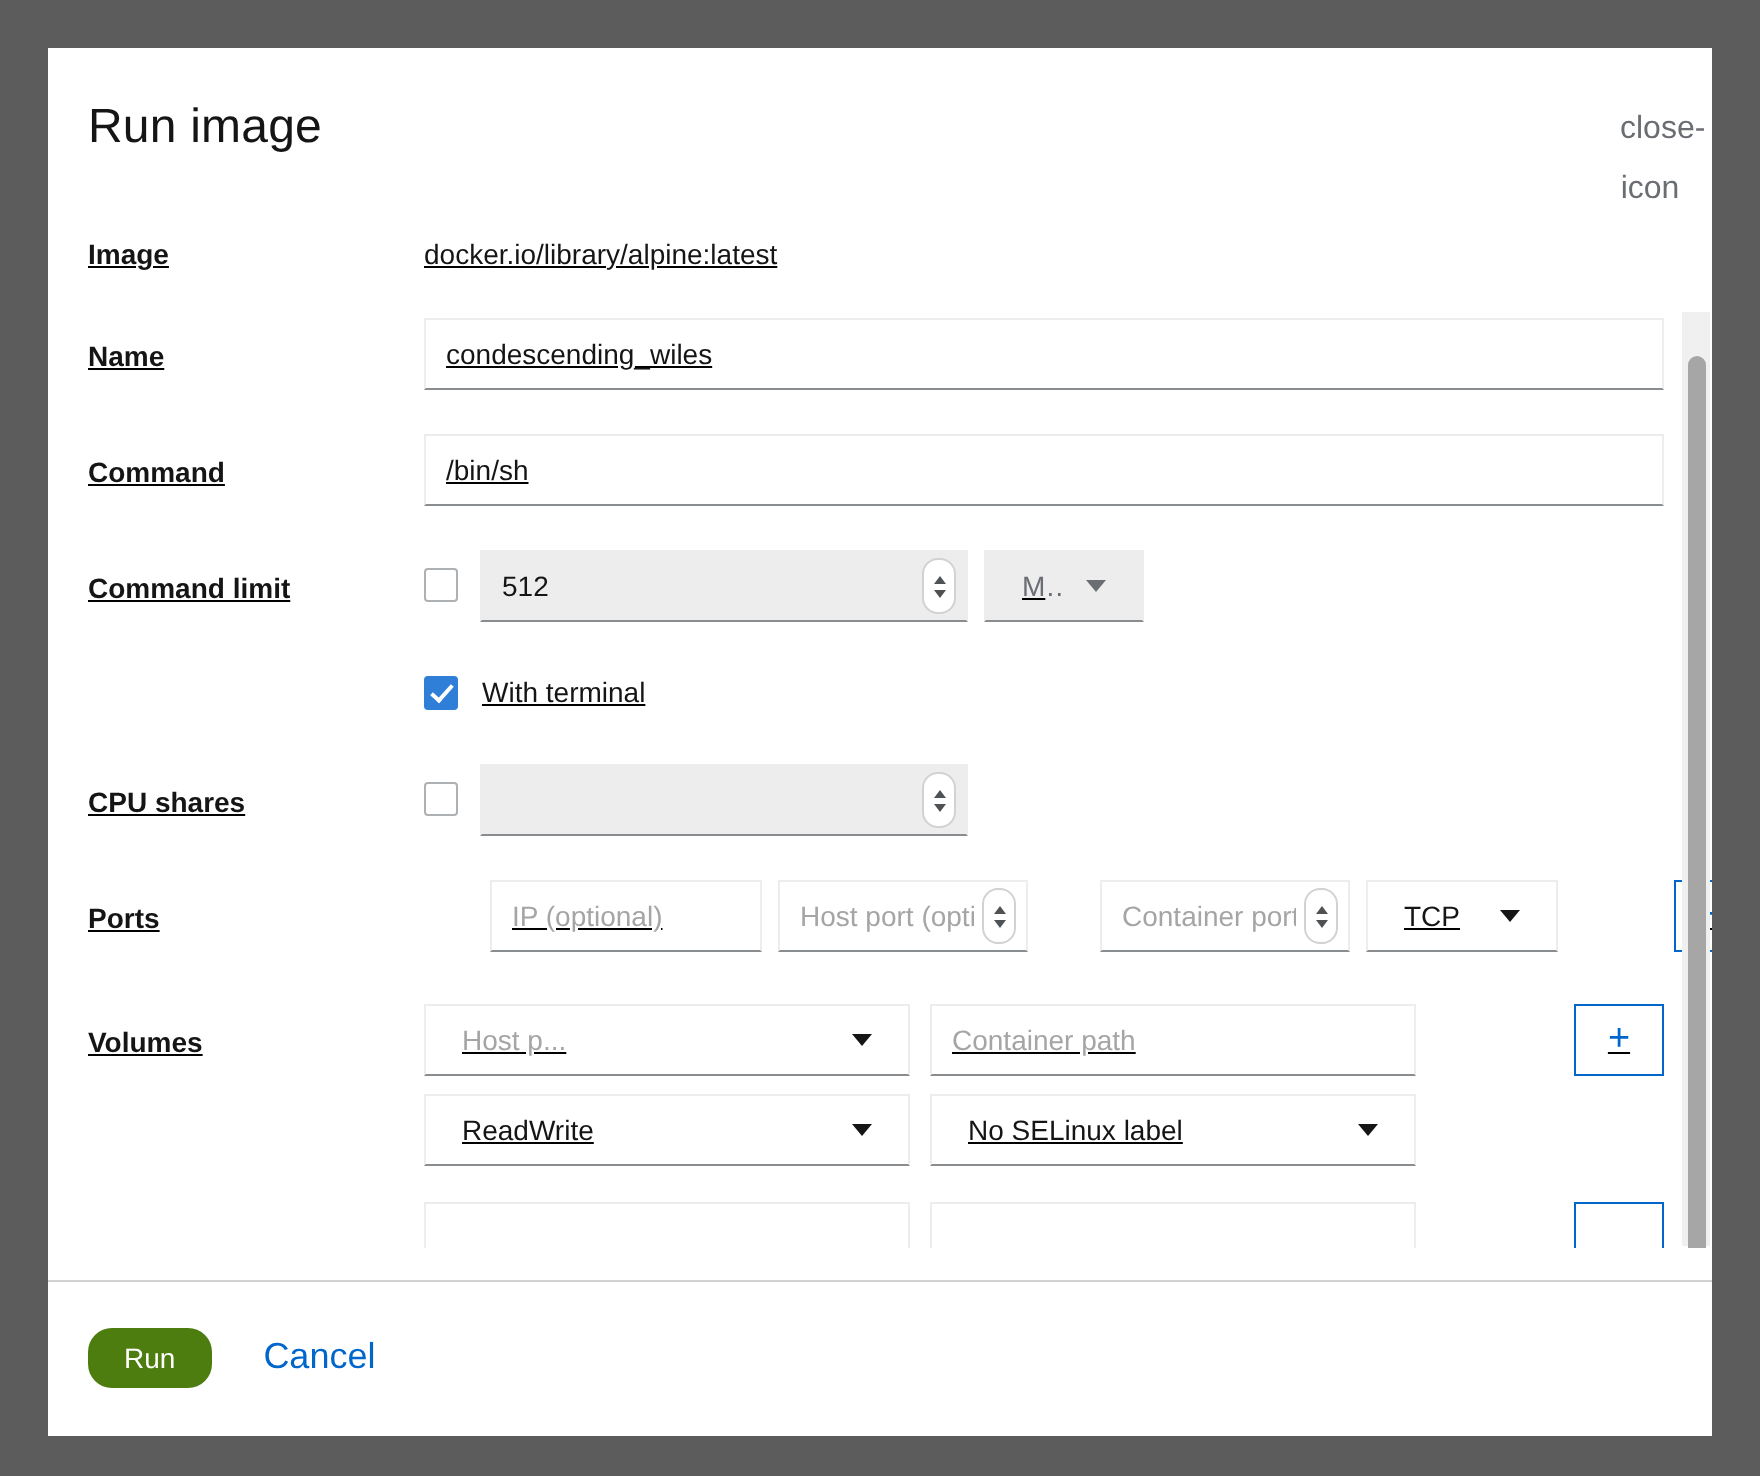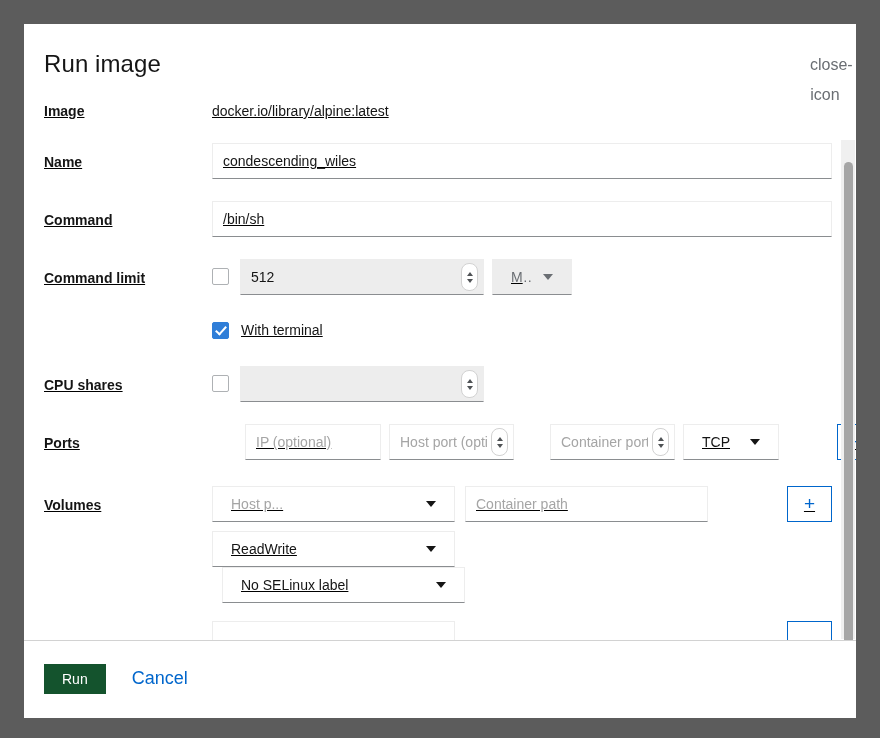--- a/index.html
+++ b/index.html
@@ -17,20 +17,21 @@
   .modal {
     position: absolute;
     left: 24px;
     top: 24px;
     width: 832px;
     height: 694px;
     background: #ffffff;
     display: flex;
     flex-direction: column;
     box-sizing: border-box;
+    gap: 16px;
   }
 
   
   .modal-header {
     position: relative;
     padding: 24px 24px 12px 20px;
     flex: 0 0 auto;
   }
   .modal-title {
     font-size: 24px;
@@ -260,44 +261,44 @@
   .ports-grid .hp   { width: 125px; margin-left: 8px; }
   .ports-grid .cp   { width: 125px; margin-left: 8px; padding-left: 28px; }
   .ports-grid .proto{ width: 96px;  margin-left: 8px; }
 
   .vol-stack { flex: 1 1 auto; }
   .vol-line {
     display: flex;
     align-items: flex-start;
     margin-bottom: 9px;
   }
-  .vol-line:last-child { margin-bottom: 0; flex-direction: column; }
+  .vol-line:last-child { margin-bottom: 0; }
   .vol-left  { width: 243px; }
   .vol-right { width: 243px; margin-left: 10px; }
 
   .row-actions { margin-left: 58px; }
   .vol-actions { margin-left: 58px; padding-top: 0; }
 
   
   .modal-footer {
     flex: 0 0 auto;
     border-top: 1px solid #d2d2d2;
     padding: 20px 24px 22px 20px;
     display: flex;
     align-items: center;
     gap: 10px;
   }
   .btn-primary {
-    background: #14532d;
+    background: #4d7c0f;
     color: #ffffff;
     border: none;
     font-size: 14px;
     padding: 7px 18px;
     cursor: pointer;
-    border-radius: 0;
+    border-radius: 12px;
     font-family: "Liberation Sans", sans-serif;
   }
   .btn-link {
     background: transparent;
     border: none;
     color: #0066cc;
     font-size: 18px;
     padding: 7px 16px;
     cursor: pointer;
     font-family: "Liberation Sans", sans-serif;

